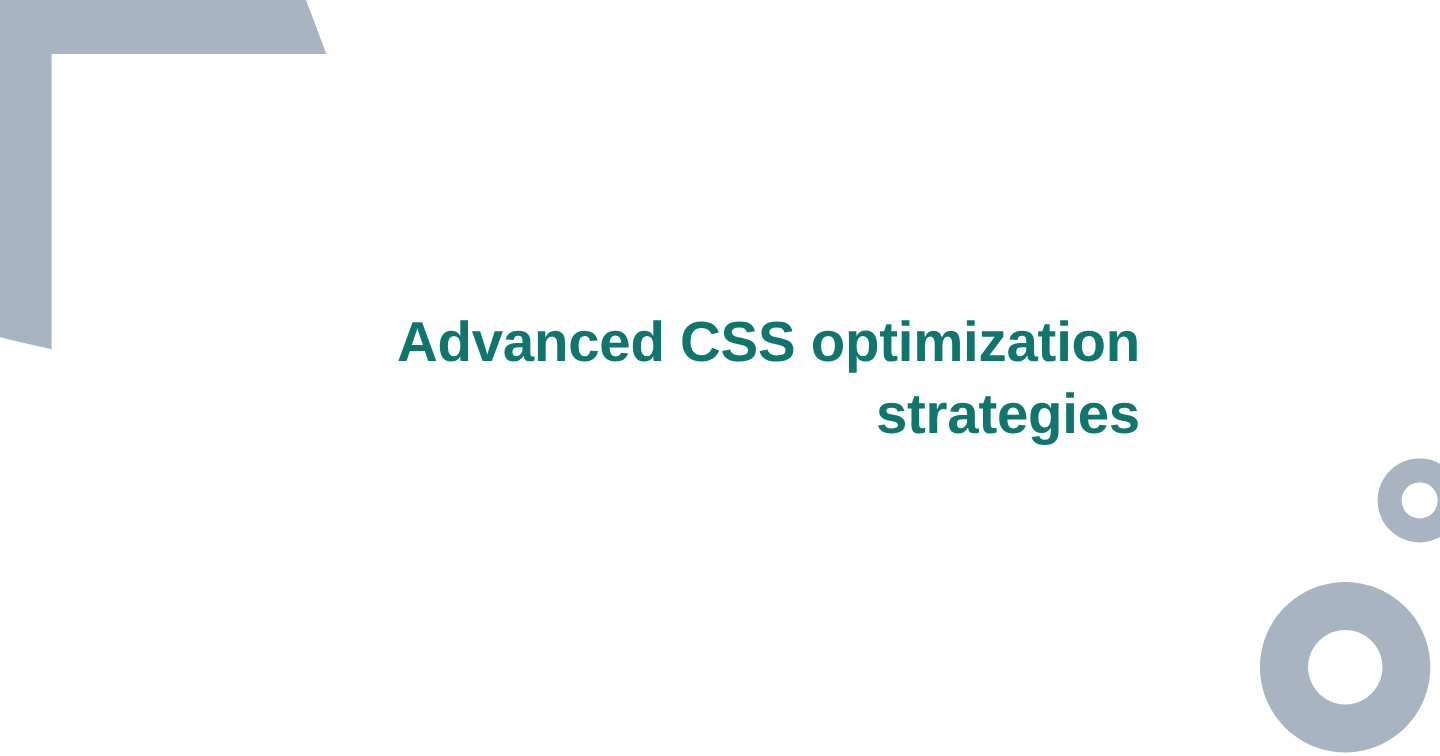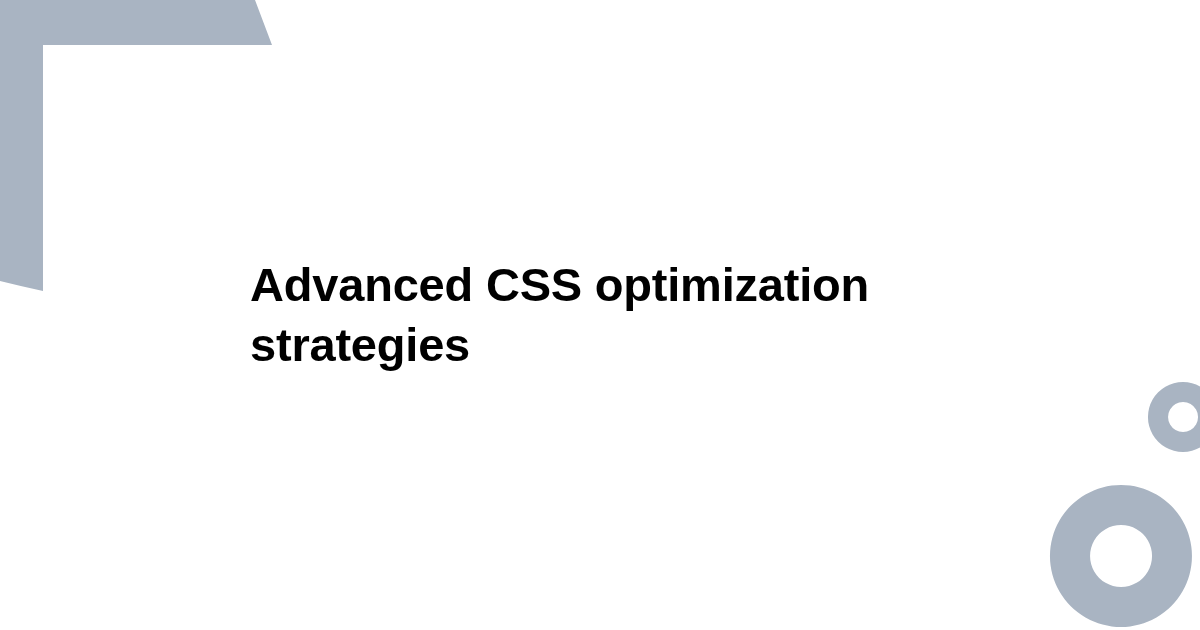--- a/index.html
+++ b/index.html
@@ -35,27 +35,27 @@
     height: 630px;
     display: flex;
     align-items: center;
     justify-content: center;
     box-sizing: border-box;
     padding: 0 120px;
   }
   #page-title {
     margin: 0;
     width: 700px;
-    text-align: left;
+    text-align: right;
     font-family: "Liberation Sans", sans-serif;
     font-weight: 700;
     font-size: 47px;
     line-height: 60px;
     letter-spacing: -0.2px;
-    color: #000000;
+    color: #0f766e;
     word-wrap: break-word;
   }
 </style>
 </head>
 <body>
 
 <div id="canvas">
 
   <svg id="decor-layer" viewBox="0 0 1200 630" width="1200" height="630" xmlns="http://www.w3.org/2000/svg">
 

